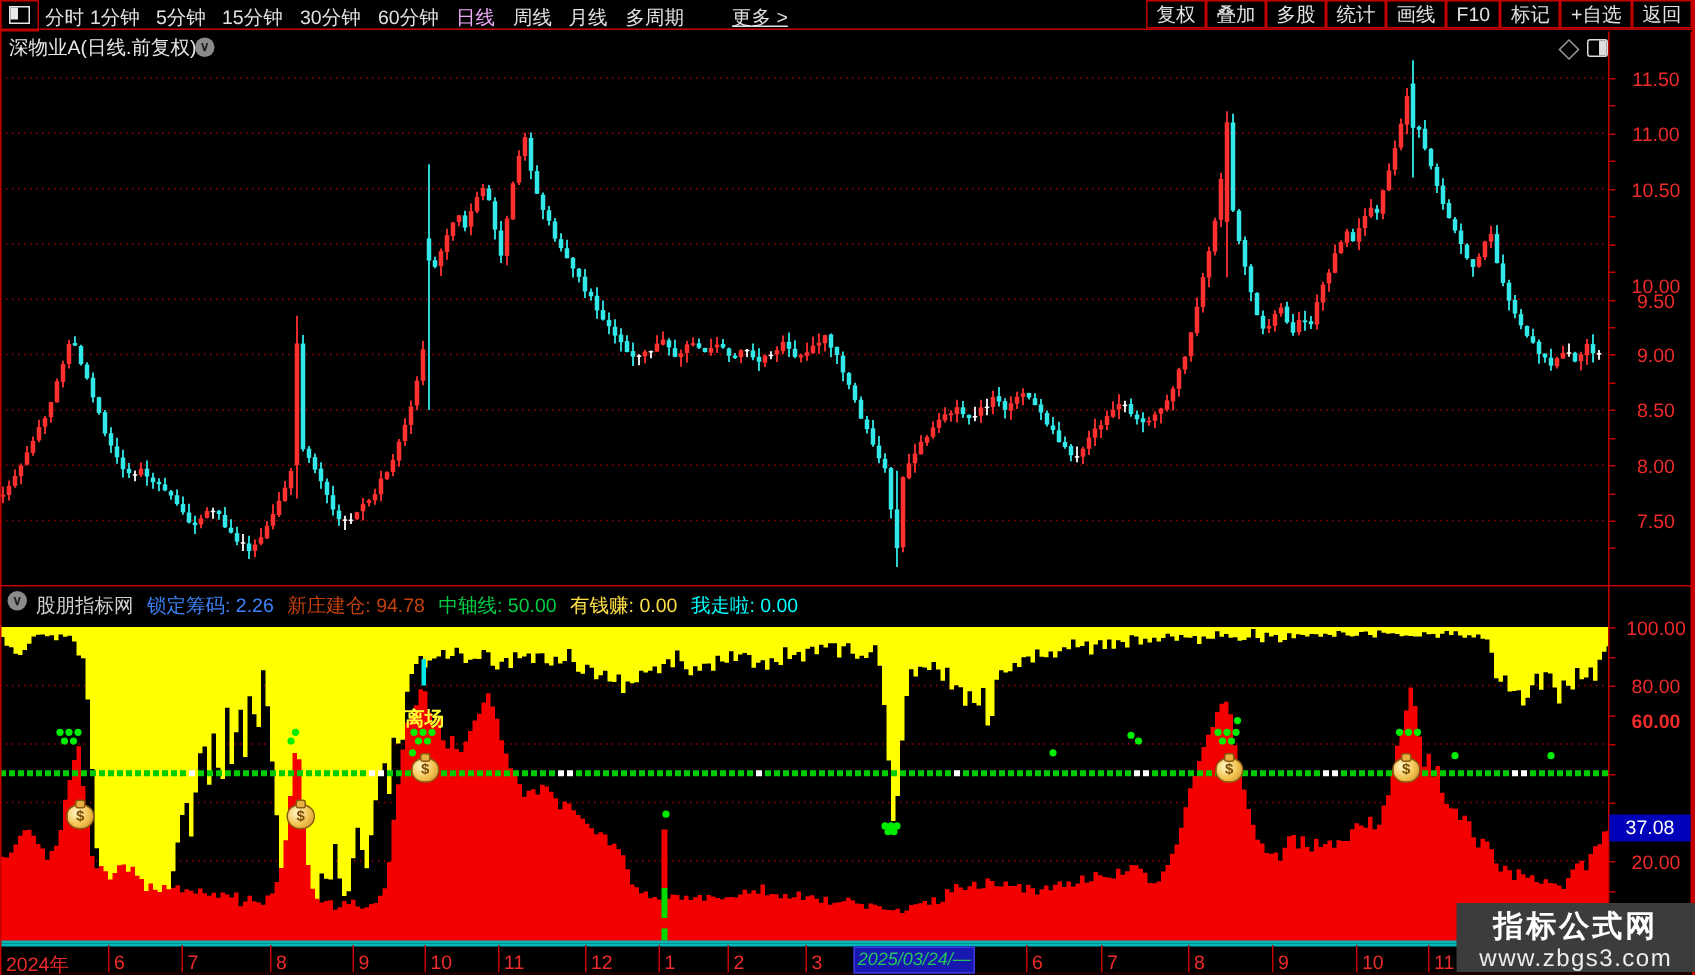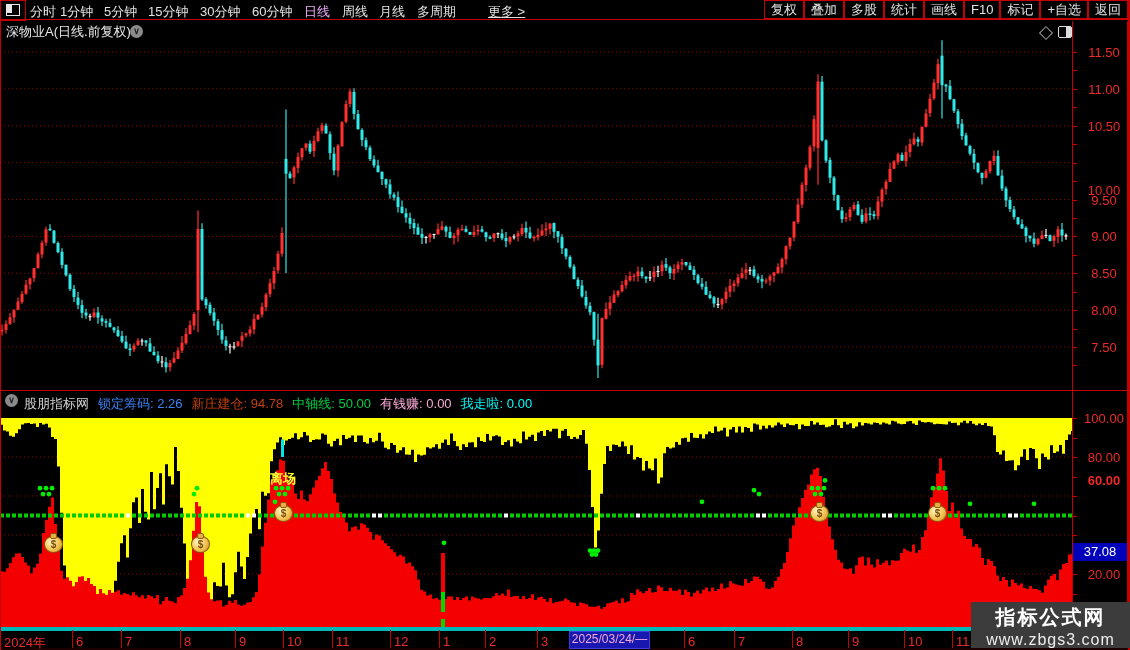--- a/index.html
+++ b/index.html
@@ -19,21 +19,21 @@
   .circ-ico{position:absolute;width:13px;height:13px;border-radius:50%;background:#8b8b8b;
             color:#222;font-size:9px;line-height:13px;text-align:center;font-weight:bold;}
   .bag{position:absolute;width:17px;height:15px;border-radius:46% 46% 50% 50%;
        background:radial-gradient(circle at 35% 32%,#fff6c8,#f2c24e 55%,#c9882c);
        border:1px solid #8a5a10;color:#7a4a00;font-weight:bold;font-size:10px;line-height:15px;
        text-align:center;z-index:6;}
   .bag:before{content:"";position:absolute;top:-4px;left:5px;width:5px;height:4px;
        background:#e8b040;border:1px solid #8a5a10;border-radius:2px;}
   #exit-label{position:absolute;color:#ffff30;font-size:13px;font-weight:bold;z-index:7;}
   #datebox{position:absolute;top:631px;height:16px;background:#1818b0;border:1px solid #3a3ae0;
-       color:#f9a8d4;font-size:12px;line-height:15px;text-align:center;z-index:5;}
+       color:#22c55e;font-size:12px;line-height:15px;text-align:center;z-index:5;font-style:italic;}
   #valbadge{position:absolute;background:#0000bb;color:#fff;font-size:13px;line-height:18px;
        text-align:center;z-index:5;}
   #watermark{position:absolute;background:#3c3c3c;z-index:9;text-align:center;color:#fff;}
   #watermark .w1{font-size:20px;font-weight:bold;letter-spacing:2px;margin-top:2px;}
   #watermark .w2{font-size:16px;color:#ededed;letter-spacing:1px;}
   .paneico{position:absolute;}
 </style>
 </head>
 <body>
 
@@ -624,21 +624,21 @@
     </svg>
 
   <div class="redline" style="left:0;top:390px;width:1130px;height:1px;"></div>
 
   <div class="circ-ico" style="left:5px;top:394px;">∨</div>
   <div class="abs" id="indheader" style="left:24px;top:376px;height:16px;display:flex;align-items:center;margin-top:20px;">
       <span class="hfield" style="color: rgb(208, 208, 208);">股朋指标网</span>
       <span class="hfield" style="color: #3b82f6;">锁定筹码: 2.26</span>
       <span class="hfield" style="color: #c2410c;">新庄建仓: 94.78</span>
       <span class="hfield" style="color: rgb(0, 204, 68);">中轴线: 50.00</span>
-      <span class="hfield" style="color: #f9a8d4;">有钱赚: 0.00</span>
+      <span class="hfield" style="color: #fde047;">有钱赚: 0.00</span>
       <span class="hfield" style="color: rgb(0, 255, 255);">我走啦: 0.00</span>
     </div>
 
   <svg class="abs" id="indchart" width="1072" height="222" style="left:0;top:408px;">
       <line x1="0" x2="1072" y1="49" y2="49" stroke="#9b0000" stroke-width="1" stroke-dasharray="1 3"></line>
       <line x1="0" x2="1072" y1="88" y2="88" stroke="#9b0000" stroke-width="1" stroke-dasharray="1 3"></line>
       <line x1="0" x2="1072" y1="127" y2="127" stroke="#9b0000" stroke-width="1" stroke-dasharray="1 3"></line>
       <line x1="0" x2="1072" y1="166" y2="166" stroke="#9b0000" stroke-width="1" stroke-dasharray="1 3"></line>
       <path d="M0 10 V16.7 H3 V22.5 H6 V23.5 H9 V27.8 H12 V28.7 H15 V25.3 H18 V21.2 H21 V16.4 H24 V15.2 H27 V15.0 H30 V16.1 H33 V15.5 H36 V18.9 H39 V15.0 H42 V16.5 H45 V15.8 H48 V19.6 H51 V29.0 H54 V30.9 H57 V58.4 H60 V104.7 H63 V157.5 H66 V182.4 H69 V193.0 H72 V183.8 H75 V181.6 H78 V194.5 H81 V186.6 H84 V194.1 H87 V194.5 H90 V190.2 H93 V197.5 H96 V193.3 H99 V191.1 H102 V197.7 H105 V190.5 H108 V188.5 H111 V189.1 H114 V172.8 H117 V153.7 H120 V135.3 H123 V127.3 H126 V149.6 H129 V120.3 H132 V94.2 H135 V89.6 H138 V115.1 H141 V81.0 H144 V103.8 H147 V111.4 H150 V63.9 H153 V101.3 H156 V80.1 H159 V65.2 H162 V96.6 H165 V56.2 H168 V68.2 H171 V76.6 H174 V38.9 H177 V62.9 H180 V99.7 H183 V135.5 H186 V171.6 H189 V184.5 H192 V195.1 H195 V196.5 H198 V187.1 H201 V192.2 H204 V187.3 H207 V185.3 H210 V192.5 H213 V174.3 H216 V177.9 H219 V178.4 H222 V154.7 H225 V177.6 H228 V189.3 H231 V186.2 H234 V164.2 H237 V143.8 H240 V158.6 H243 V170.9 H246 V148.9 H249 V125.5 H252 V106.5 H255 V100.9 H258 V121.3 H261 V83.8 H264 V87.7 H267 V85.2 H270 V53.2 H273 V41.3 H276 V34.6 H279 V29.3 H282 V37.0 H285 V32.4 H288 V31.0 H291 V29.7 H294 V25.3 H297 V31.2 H300 V29.3 H303 V23.9 H306 V27.6 H309 V34.0 H312 V31.9 H315 V31.2 H318 V31.4 H321 V25.4 H324 V26.8 H327 V35.8 H330 V38.4 H333 V33.1 H336 V30.7 H339 V37.3 H342 V26.9 H345 V30.9 H348 V29.7 H351 V27.6 H354 V34.0 H357 V27.6 H360 V27.5 H363 V34.1 H366 V35.6 H369 V29.9 H372 V34.3 H375 V32.7 H378 V24.7 H381 V33.4 H384 V39.8 H387 V41.2 H390 V35.1 H393 V37.1 H396 V44.8 H399 V42.2 H402 V39.2 H405 V46.4 H408 V46.7 H411 V41.7 H414 V54.0 H417 V46.4 H420 V47.5 H423 V46.8 H426 V39.2 H429 V40.4 H432 V39.2 H435 V36.3 H438 V40.8 H441 V34.7 H444 V31.5 H447 V36.9 H450 V25.6 H453 V32.9 H456 V38.2 H459 V42.1 H462 V36.2 H465 V39.1 H468 V34.5 H471 V34.3 H474 V39.2 H477 V29.2 H480 V33.0 H483 V33.9 H486 V26.1 H489 V32.6 H492 V28.3 H495 V27.3 H498 V28.6 H501 V37.1 H504 V33.9 H507 V32.2 H510 V38.5 H513 V30.8 H516 V33.4 H519 V35.3 H522 V23.5 H525 V31.4 H528 V28.7 H531 V26.7 H534 V33.0 H537 V24.5 H540 V23.1 H543 V28.1 H546 V21.9 H549 V23.6 H552 V20.8 H555 V20.8 H558 V30.3 H561 V22.8 H564 V20.9 H567 V27.9 H570 V31.1 H573 V29.1 H576 V30.7 H579 V26.9 H582 V22.1 H585 V35.8 H588 V62.0 H591 V99.0 H594 V139.4 H597 V122.6 H600 V85.7 H603 V56.0 H606 V38.1 H609 V43.0 H612 V36.5 H615 V37.0 H618 V38.7 H621 V33.4 H624 V38.3 H627 V45.9 H630 V37.2 H633 V51.6 H636 V48.9 H639 V50.1 H642 V62.5 H645 V52.9 H648 V60.6 H651 V62.3 H654 V50.6 H657 V75.6 H660 V69.4 H663 V45.2 H666 V38.9 H669 V40.4 H672 V39.5 H675 V34.0 H678 V36.7 H681 V30.2 H684 V29.7 H687 V33.7 H690 V25.0 H693 V29.8 H696 V30.1 H699 V26.3 H702 V30.4 H705 V26.2 H708 V23.5 H711 V24.9 H714 V18.4 H717 V23.5 H720 V22.6 H723 V19.7 H726 V28.4 H729 V21.6 H732 V18.9 H735 V24.6 H738 V18.4 H741 V24.5 H744 V18.9 H747 V20.0 H750 V23.7 H753 V15.5 H756 V16.4 H759 V21.6 H762 V17.8 H765 V20.4 H768 V17.2 H771 V19.6 H774 V17.4 H777 V14.5 H780 V16.4 H783 V19.1 H786 V15.4 H789 V17.0 H792 V17.2 H795 V16.0 H798 V21.3 H801 V16.4 H804 V17.9 H807 V17.9 H810 V12.9 H813 V16.5 H816 V14.6 H819 V17.1 H822 V16.8 H825 V19.2 H828 V18.6 H831 V17.0 H834 V11.3 H837 V17.3 H840 V20.1 H843 V13.8 H846 V16.4 H849 V15.3 H852 V20.2 H855 V18.6 H858 V14.2 H861 V17.5 H864 V14.9 H867 V15.4 H870 V16.4 H873 V14.6 H876 V14.9 H879 V16.5 H882 V14.5 H885 V15.4 H888 V16.5 H891 V12.7 H894 V13.6 H897 V15.6 H900 V16.3 H903 V15.9 H906 V13.4 H909 V13.0 H912 V15.4 H915 V17.0 H918 V12.4 H921 V13.9 H924 V14.5 H927 V14.1 H930 V14.6 H933 V16.2 H936 V15.7 H939 V16.0 H942 V16.3 H945 V16.4 H948 V13.5 H951 V14.9 H954 V14.7 H957 V17.2 H960 V14.5 H963 V12.7 H966 V15.3 H969 V12.9 H972 V15.7 H975 V17.2 H978 V15.5 H981 V17.0 H984 V15.0 H987 V17.9 H990 V18.4 H993 V27.2 H996 V44.1 H999 V46.5 H1002 V42.4 H1005 V53.0 H1008 V52.6 H1011 V52.2 H1014 V62.3 H1017 V57.2 H1020 V48.8 H1023 V41.2 H1026 V51.9 H1029 V40.1 H1032 V41.0 H1035 V50.3 H1038 V61.0 H1041 V45.6 H1044 V49.1 H1047 V51.6 H1050 V37.3 H1053 V44.9 H1056 V43.6 H1059 V37.0 H1062 V45.8 H1065 V31.9 H1068 V26.5 H1071 V22.9 H1074 V10 Z" fill="#ffff00"></path>
       <path d="M0 220 V163.2 H3 V163.7 H6 V160.3 H9 V155.0 H12 V149.2 H15 V145.5 H18 V145.2 H21 V149.1 H24 V154.6 H27 V157.6 H30 V165.2 H33 V159.4 H36 V155.8 H39 V145.4 H42 V125.1 H45 V112.0 H48 V98.7 H51 V89.5 H54 V116.0 H57 V141.7 H60 V162.7 H63 V170.8 H66 V169.3 H69 V172.8 H72 V178.3 H75 V174.0 H78 V168.8 H81 V168.3 H84 V173.1 H87 V169.9 H90 V175.9 H93 V178.0 H96 V186.0 H99 V181.0 H102 V185.2 H105 V186.7 H108 V182.0 H111 V184.8 H114 V183.8 H117 V182.2 H120 V186.8 H123 V184.9 H126 V185.9 H129 V187.6 H132 V184.3 H135 V187.5 H138 V189.2 H141 V187.2 H144 V190.5 H147 V187.0 H150 V188.3 H153 V190.3 H156 V187.0 H159 V196.2 H162 V193.0 H165 V189.1 H168 V192.8 H171 V193.6 H174 V195.2 H177 V189.0 H180 V187.6 H183 V180.0 H186 V170.7 H189 V152.2 H192 V122.7 H195 V94.0 H198 V98.2 H201 V138.6 H204 V168.7 H207 V184.5 H210 V191.2 H213 V193.6 H216 V192.6 H219 V192.2 H222 V198.5 H225 V196.8 H228 V192.7 H231 V194.7 H234 V191.9 H237 V196.4 H240 V197.7 H243 V196.8 H246 V194.7 H249 V194.0 H252 V189.2 H255 V184.1 H258 V166.6 H261 V138.5 H264 V114.8 H267 V91.6 H270 V73.6 H273 V69.4 H276 V62.2 H279 V51.5 H282 V52.8 H285 V67.2 H288 V75.8 H291 V71.2 H294 V85.5 H297 V91.0 H300 V82.6 H303 V91.4 H306 V93.3 H309 V86.3 H312 V79.4 H315 V72.3 H318 V67.8 H321 V60.3 H324 V54.1 H327 V63.0 H330 V71.1 H333 V85.5 H336 V94.4 H339 V104.1 H342 V109.3 H345 V114.6 H348 V123.2 H351 V119.2 H354 V118.2 H357 V121.7 H360 V115.2 H363 V116.4 H366 V119.8 H369 V124.1 H372 V131.5 H375 V126.4 H378 V127.6 H381 V132.2 H384 V135.3 H387 V137.9 H390 V141.2 H393 V144.2 H396 V148.2 H399 V146.8 H402 V148.4 H405 V155.5 H408 V154.5 H411 V158.2 H414 V162.2 H417 V171.5 H420 V181.7 H423 V183.5 H426 V187.5 H429 V186.4 H432 V190.8 H435 V190.0 H438 V191.7 H441 V193.7 H444 V191.1 H447 V188.4 H450 V188.6 H453 V191.9 H456 V189.1 H459 V192.0 H462 V190.1 H465 V188.6 H468 V192.5 H471 V188.6 H474 V189.7 H477 V190.6 H480 V191.5 H483 V190.1 H486 V190.0 H489 V190.3 H492 V188.3 H495 V185.2 H498 V187.6 H501 V185.5 H504 V187.8 H507 V181.6 H510 V188.9 H513 V188.0 H516 V188.1 H519 V190.9 H522 V188.0 H525 V191.0 H528 V190.1 H531 V186.3 H534 V192.0 H537 V189.5 H540 V188.8 H543 V191.1 H546 V193.8 H549 V189.9 H552 V195.2 H555 V193.9 H558 V193.5 H561 V192.8 H564 V190.5 H567 V192.2 H570 V194.3 H573 V194.7 H576 V197.9 H579 V194.4 H582 V195.2 H585 V196.2 H588 V198.4 H591 V198.7 H594 V198.8 H597 V197.8 H600 V200.7 H603 V199.0 H606 V195.4 H609 V194.8 H612 V194.1 H615 V192.6 H618 V195.2 H621 V190.2 H624 V194.6 H627 V193.2 H630 V184.9 H633 V186.8 H636 V181.3 H639 V183.6 H642 V185.3 H645 V182.9 H648 V179.9 H651 V184.5 H654 V184.1 H657 V177.6 H660 V179.3 H663 V182.9 H666 V183.0 H669 V179.7 H672 V182.7 H675 V182.7 H678 V181.3 H681 V187.0 H684 V181.8 H687 V184.1 H690 V188.4 H693 V184.8 H696 V182.4 H699 V185.5 H702 V181.8 H705 V179.6 H708 V183.4 H711 V179.6 H714 V183.0 H717 V181.0 H720 V175.6 H723 V180.5 H726 V179.5 H729 V173.3 H732 V175.5 H735 V176.6 H738 V177.2 H741 V177.7 H744 V171.1 H747 V175.1 H750 V172.9 H753 V168.6 H756 V168.8 H759 V171.2 H762 V173.8 H765 V180.6 H768 V180.9 H771 V179.6 H774 V173.0 H777 V168.7 H780 V161.1 H783 V155.0 H786 V143.9 H789 V130.2 H792 V117.5 H795 V109.3 H798 V99.3 H801 V90.0 H804 V81.8 H807 V76.6 H810 V66.6 H813 V61.2 H816 V59.8 H819 V68.1 H822 V88.8 H825 V109.2 H828 V118.4 H831 V131.3 H834 V141.8 H837 V151.8 H840 V154.4 H843 V160.6 H846 V161.2 H849 V160.3 H852 V165.9 H855 V157.2 H858 V149.5 H861 V148.6 H864 V157.6 H867 V149.5 H870 V156.6 H873 V159.6 H876 V151.2 H879 V156.7 H882 V154.7 H885 V152.4 H888 V157.2 H891 V152.2 H894 V152.7 H897 V152.6 H900 V144.9 H903 V140.8 H906 V142.4 H909 V143.8 H912 V136.5 H915 V144.8 H918 V141.9 H921 V129.0 H924 V122.2 H927 V106.8 H930 V89.2 H933 V79.0 H936 V65.6 H939 V50.3 H942 V62.6 H945 V83.0 H948 V103.1 H951 V94.5 H954 V109.7 H957 V102.7 H960 V120.5 H963 V128.0 H966 V130.9 H969 V131.1 H972 V138.7 H975 V135.9 H978 V139.5 H981 V150.1 H984 V157.0 H987 V151.2 H990 V153.0 H993 V158.1 H996 V167.6 H999 V173.0 H1002 V169.1 H1005 V172.1 H1008 V178.6 H1011 V171.5 H1014 V174.9 H1017 V177.2 H1020 V175.5 H1023 V180.0 H1026 V181.1 H1029 V178.1 H1032 V180.7 H1035 V181.0 H1038 V182.3 H1041 V184.7 H1044 V177.4 H1047 V171.6 H1050 V167.7 H1053 V165.9 H1056 V172.2 H1059 V161.4 H1062 V156.1 H1065 V154.9 H1068 V146.4 H1071 V145.8 H1074 V220 Z" fill="#f50000"></path>

